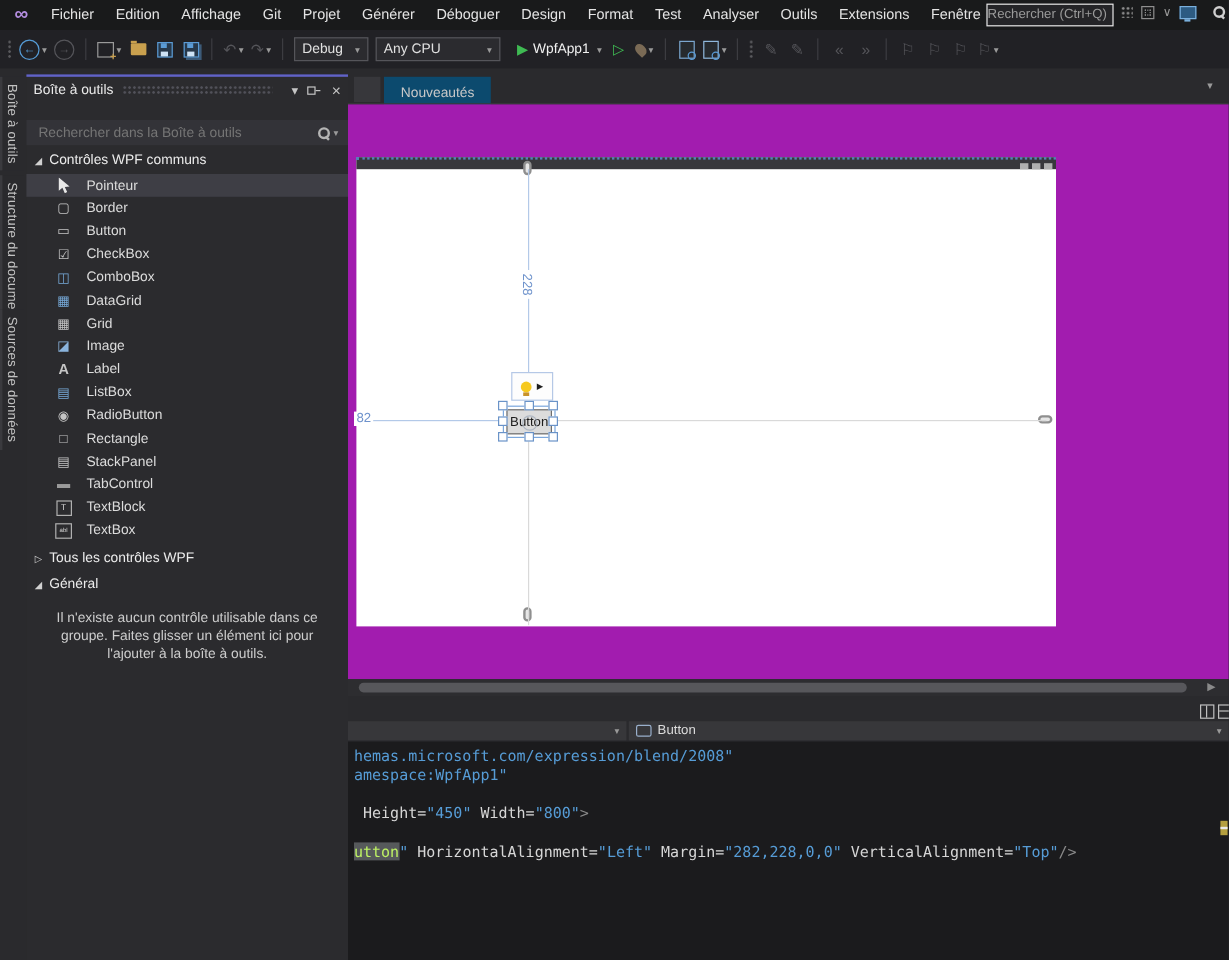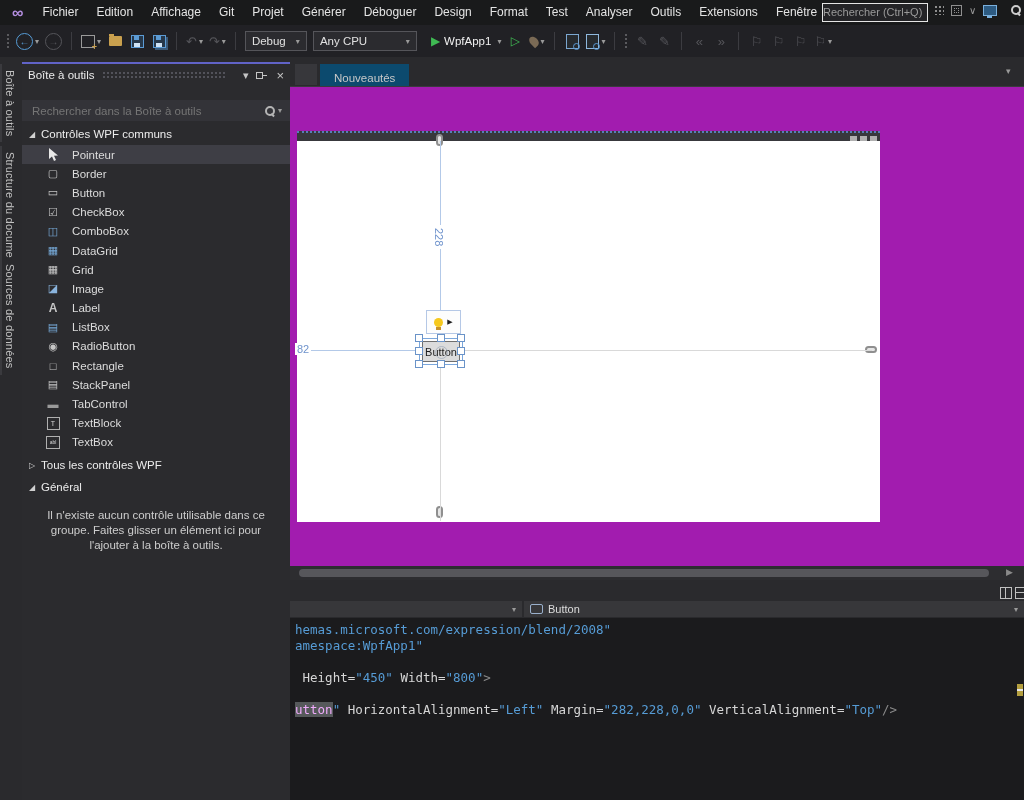--- a/index.html
+++ b/index.html
@@ -99,21 +99,21 @@
   .crumbs{left:290px;top:601px;width:734px;height:16px;display:flex;gap:2px;background:#2a2a2d;}
   .crumbseg{background:#37373a;height:16px;display:flex;align-items:center;color:#dcdcdc;font-size:11px;padding:0 6px;box-sizing:border-box;}
   .btnico{width:11px;height:8px;border:1px solid #9ab0cc;border-radius:2px;margin-right:5px;display:inline-block;}
   
   .editor{left:290px;top:618px;width:734px;height:182px;background:#1b1b1d;}
   .code{position:absolute;left:5px;top:4px;}
   .cl{white-space:pre;font-family:"DejaVu Sans Mono",monospace;font-size:12.5px;line-height:16px;height:16px;}
   .tk-val{color:#569cd6;}
   .tk-attr{color:#d6d6d6;}
   .tk-delim{color:#8a8a8a;}
-  .tk-hl{background:#56595b;color:#f0abfc;}
+  .tk-hl{background:#56595b;color:#bef264;}
   .marker{position:absolute;left:727px;top:66px;width:6px;height:12px;background:#b49f3f;}
   .marker::after{content:"";position:absolute;left:0;top:5px;width:6px;height:2px;background:#e8e8e8;}
 </style>
 </head>
 <body>
 
 <div class="abs titlebar">
   <span class="vslogo">∞</span>
   <span class="mi">Fichier</span>
   <span class="mi">Edition</span>

